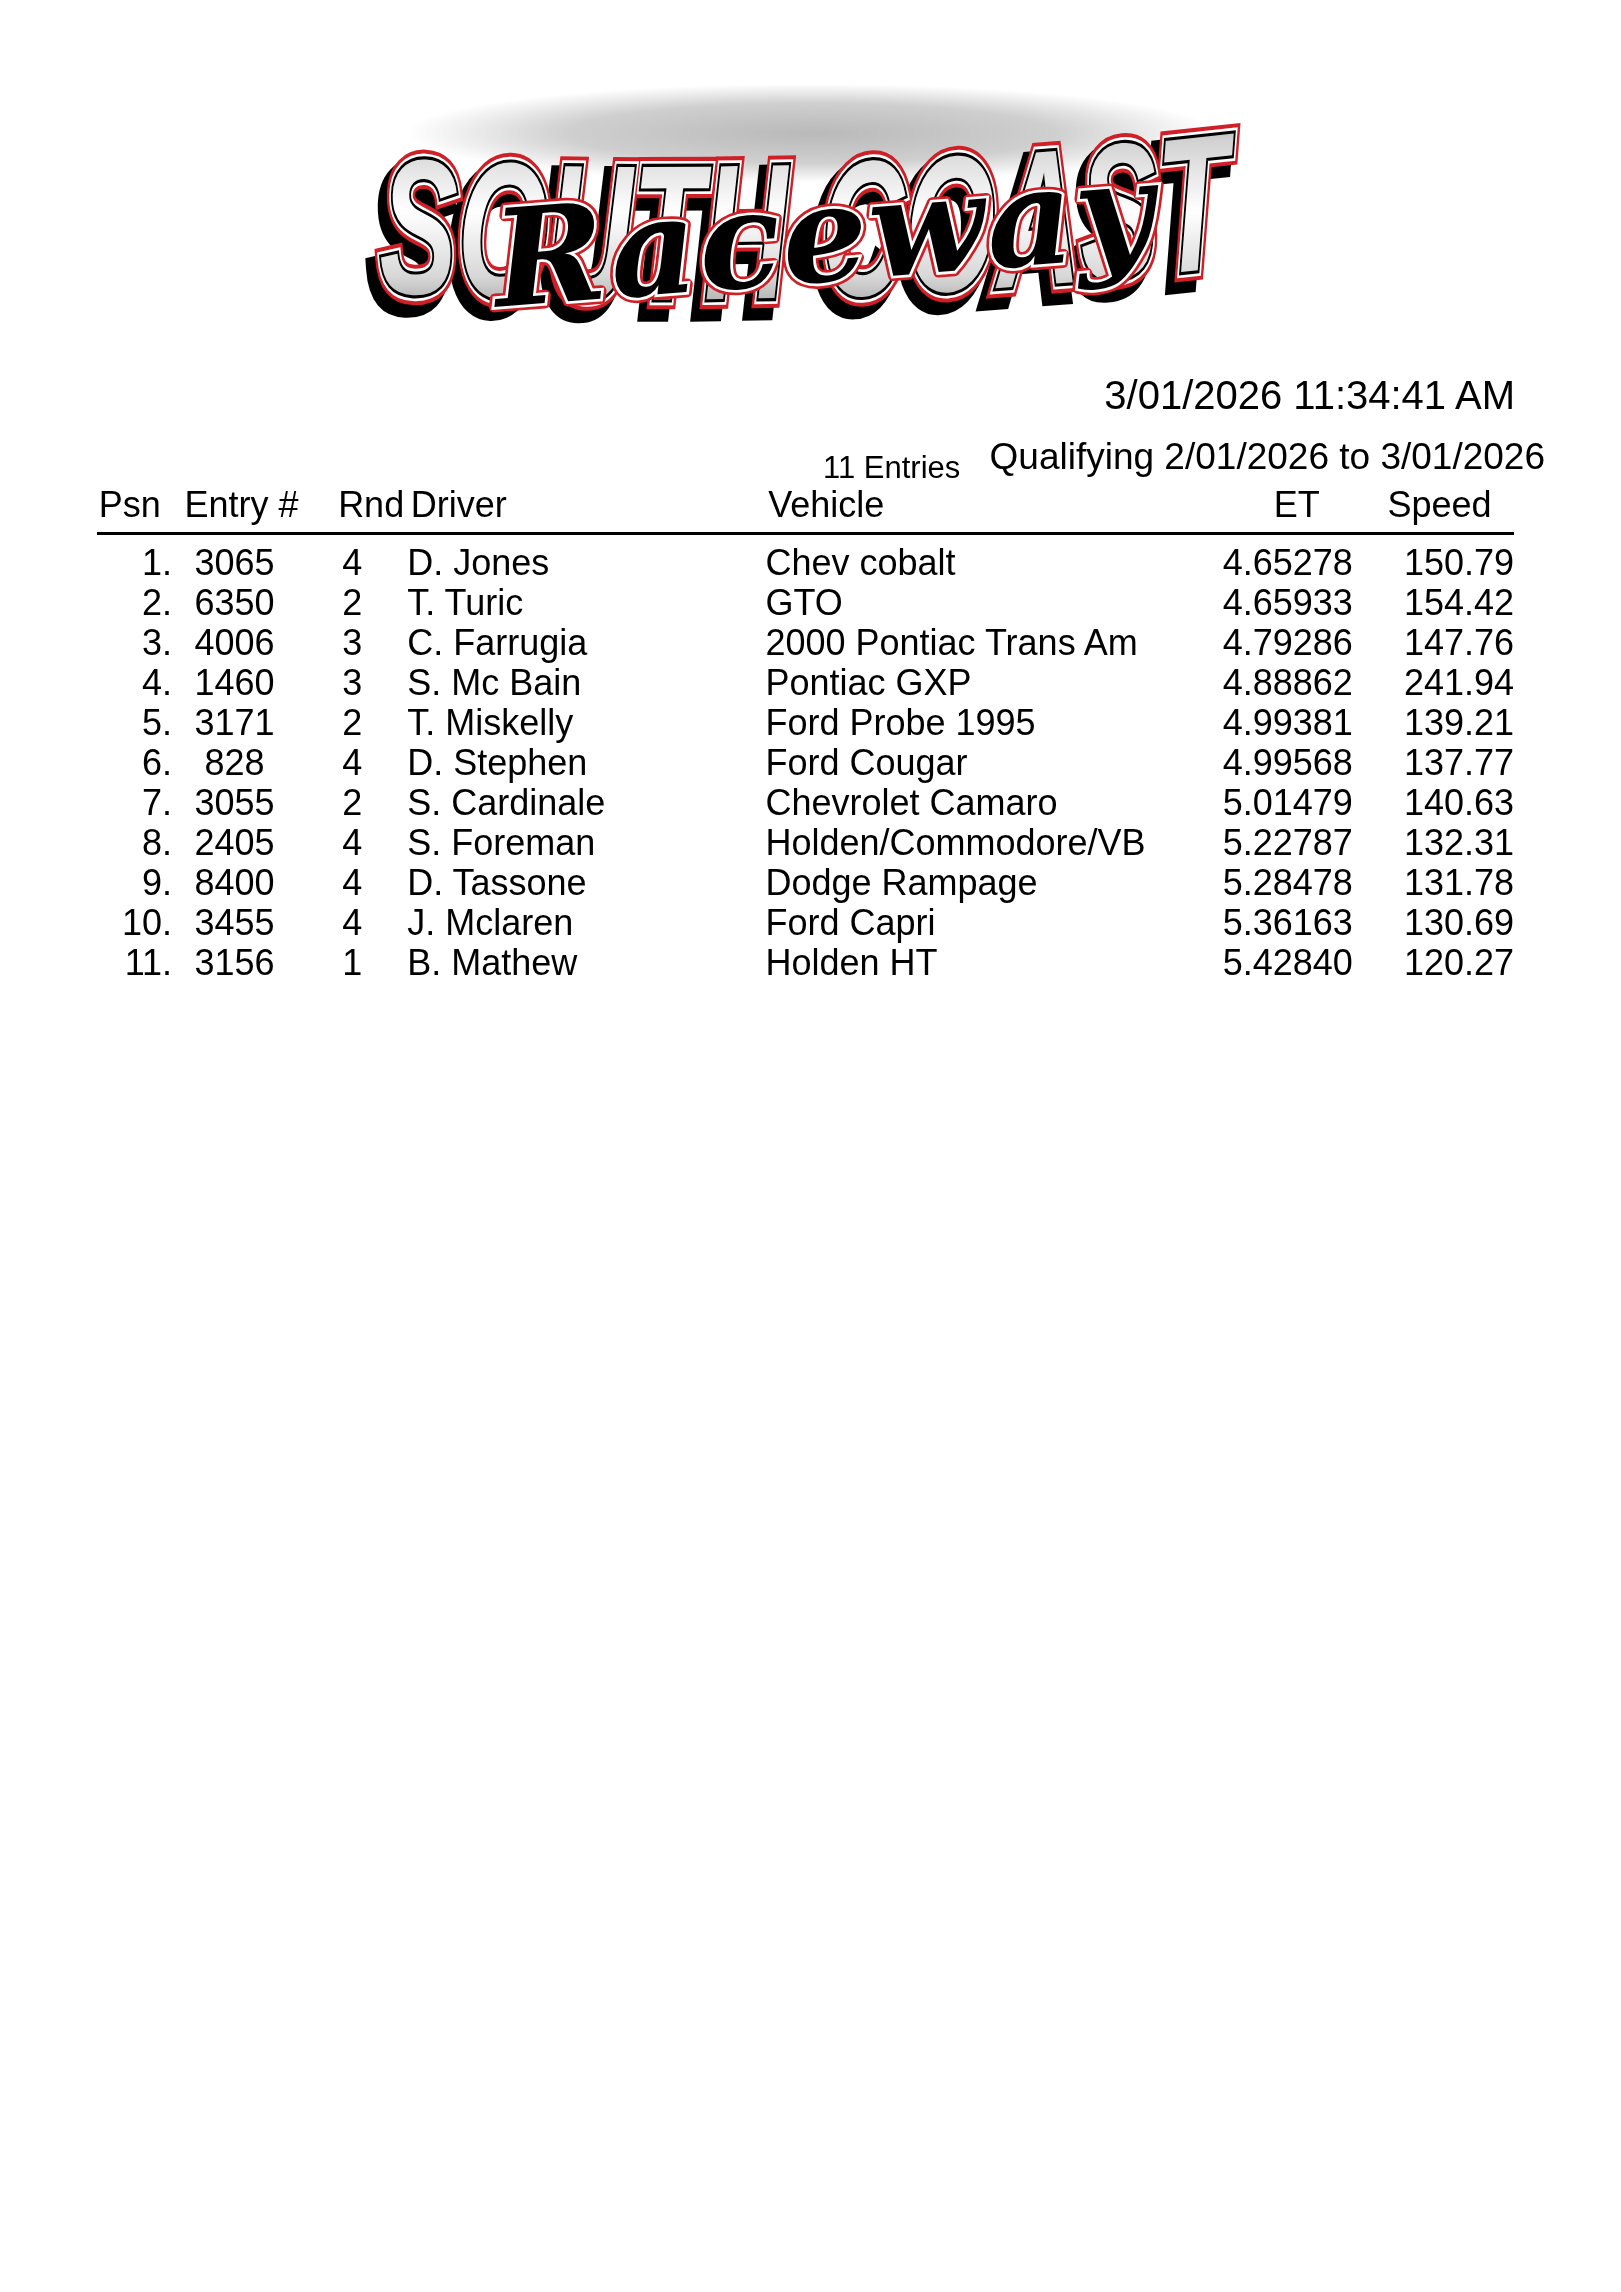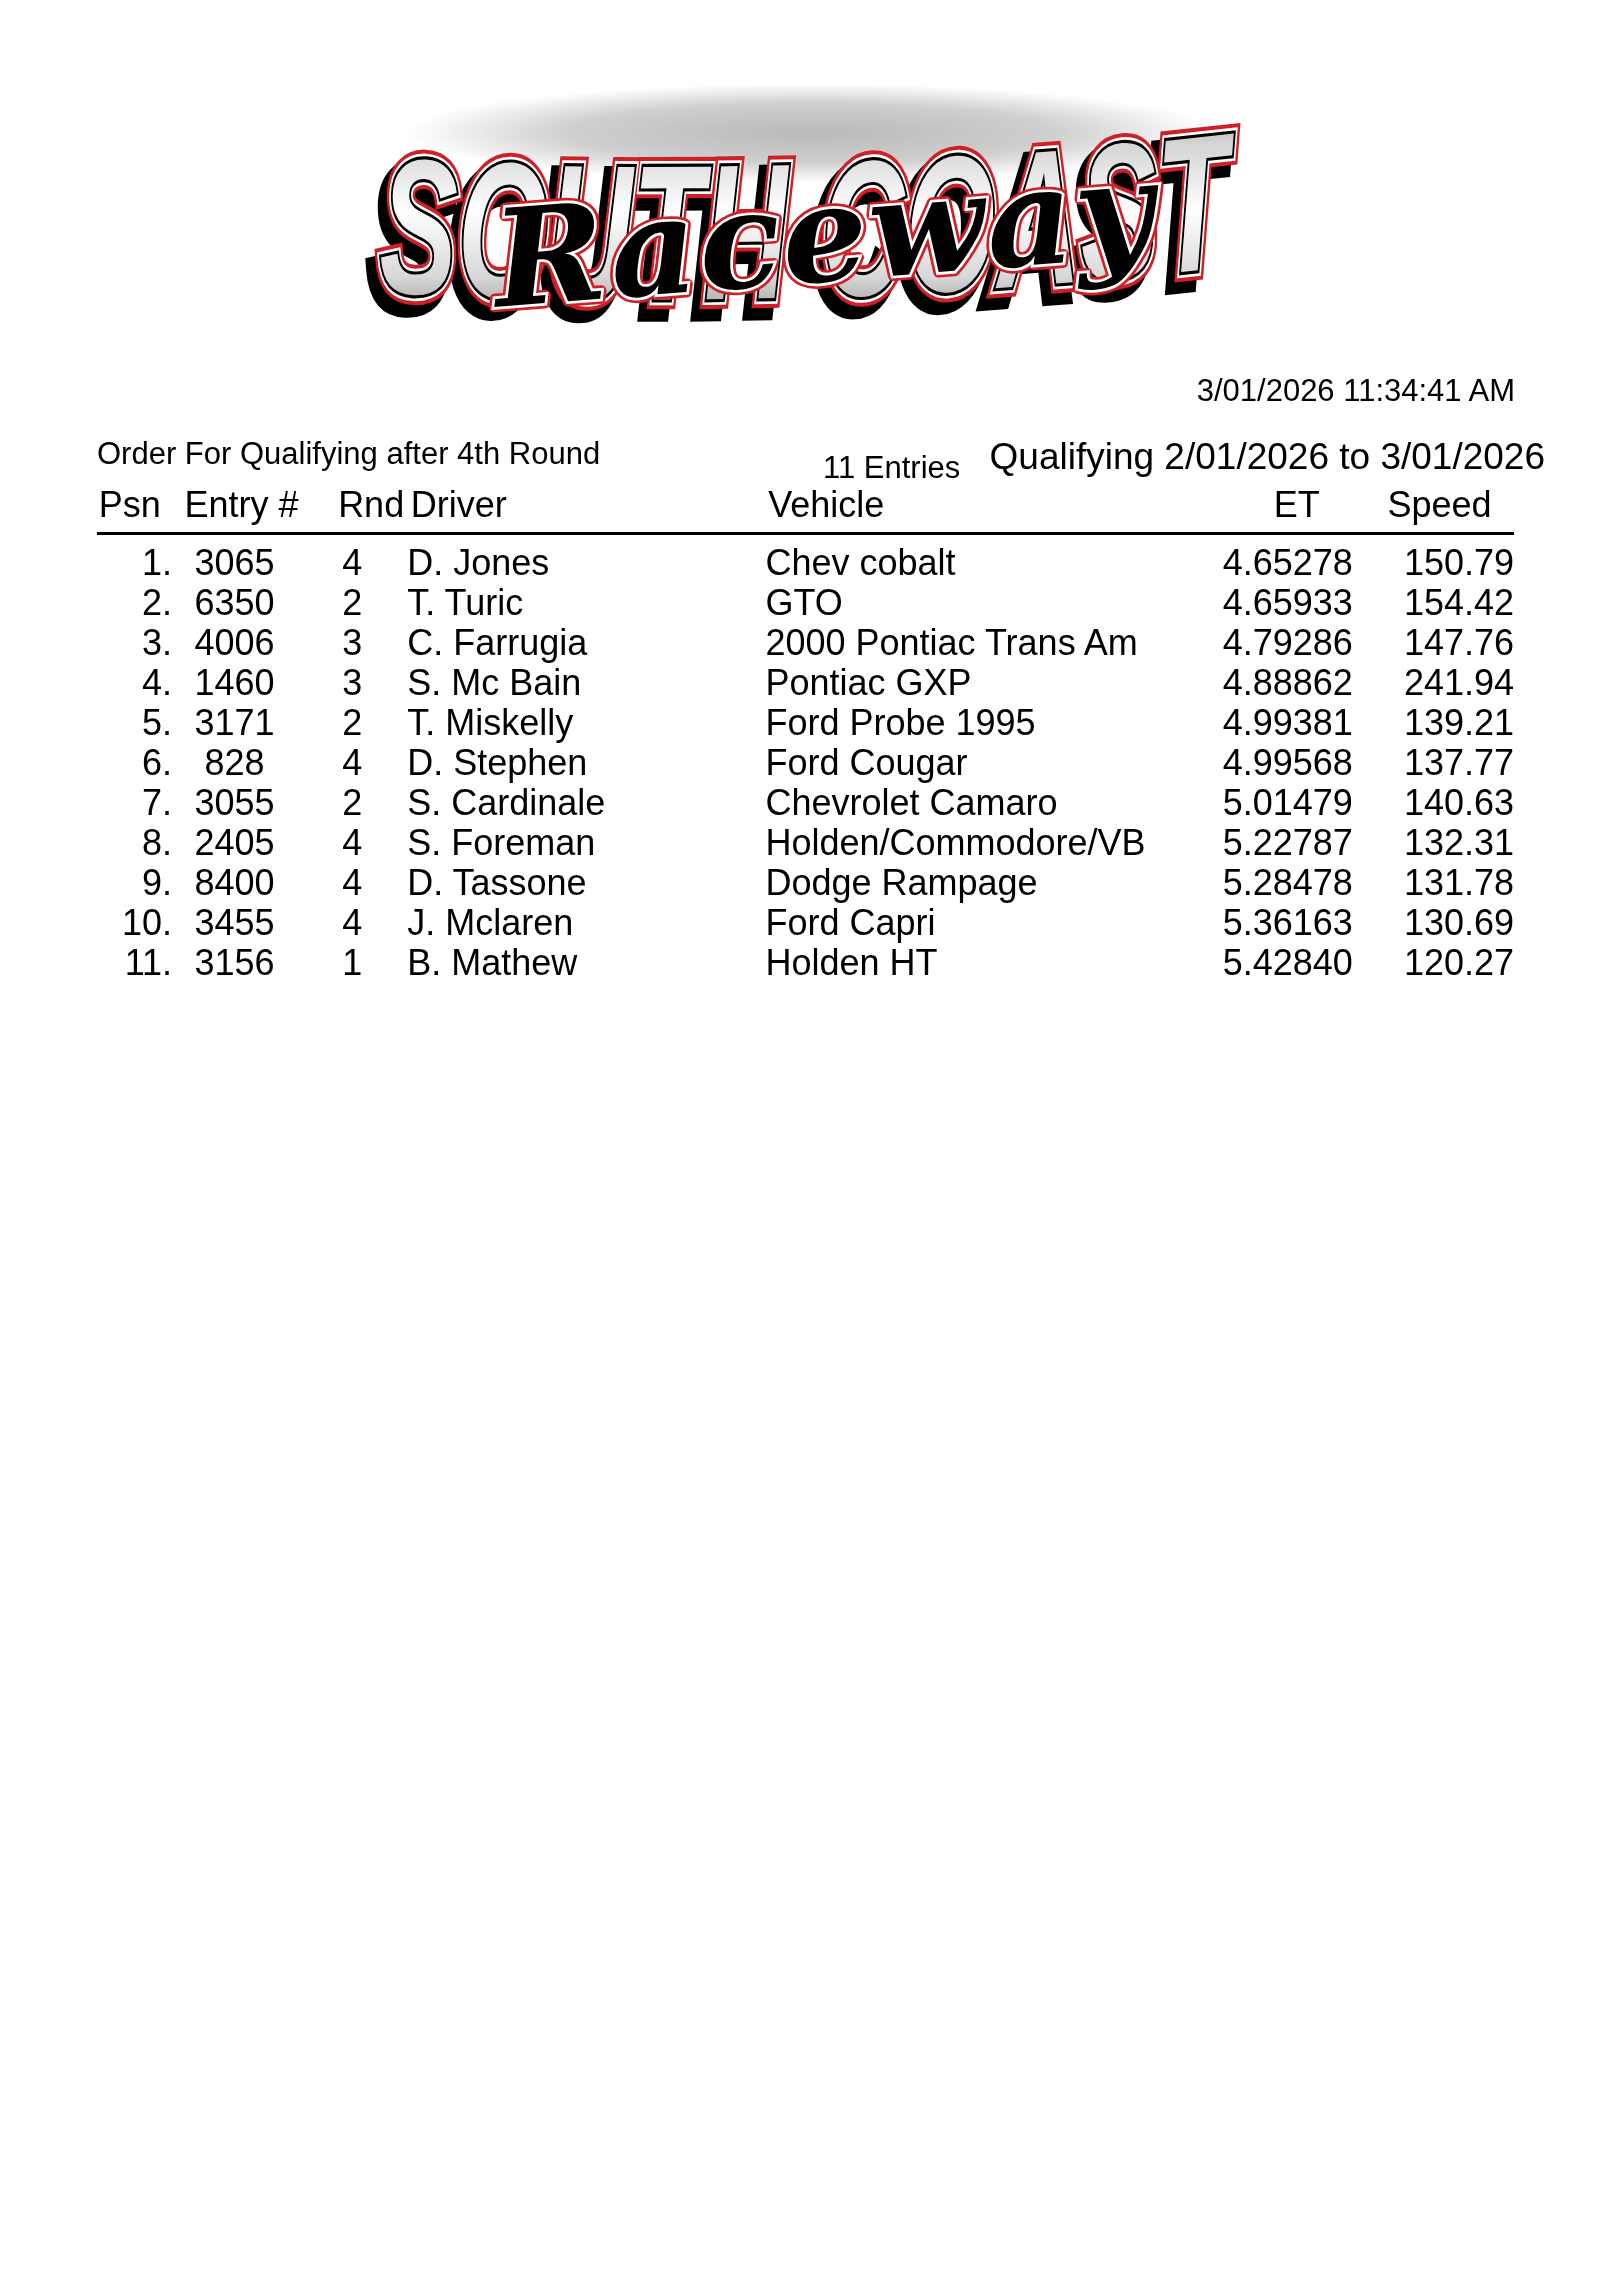--- a/index.html
+++ b/index.html
@@ -21,21 +21,21 @@
   
   .event-title {
     position:absolute; left:116px; top:351px;
     font-size:68px; line-height:1; white-space:nowrap;
   }
   .event-title .squeeze {
     display:inline-block; transform:scaleX(0.82); transform-origin:left center;
   }
   .report-datetime {
     position:absolute; right:106px; top:375px;
-    font-size:31px; line-height:1; white-space:nowrap; text-align:right;
+    font-size:40px; line-height:1; white-space:nowrap; text-align:right;
   }
 
   
   .sub-order    { position:absolute; left:97px;  top:438px; font-size:31px; line-height:1; white-space:nowrap; }
   .sub-entries  { position:absolute; left:823px;  top:452px; font-size:31px; line-height:1; white-space:nowrap; }
   .sub-qualify  { position:absolute; right:76px;  top:438px; font-size:37px; line-height:1; white-space:nowrap;margin-left:44px; }
 
   
   table.results {
     position:absolute; left:97px; top:484px;
@@ -113,21 +113,20 @@
       <g transform="translate(150,252) rotate(-4.5)" font-family="'DejaVu Serif', serif" font-weight="bold" font-style="italic" font-size="150" letter-spacing="2">
         <text x="0" y="0" fill="none" stroke="#cf1f27" stroke-width="12" stroke-linejoin="round">Raceway</text>
         <text x="0" y="0" fill="#fff" stroke="#fff" stroke-width="6">Raceway</text>
         <text x="0" y="0" fill="#000">Raceway</text>
       </g>
     </svg>
   </div>
 
   <div class="report-datetime">3/01/2026 11:34:41 AM</div>
 
-  <div class="sub-order">Order For Qualifying after 4th Round</div>
   <div class="sub-entries">11 Entries</div>
   <div class="sub-qualify">Qualifying 2/01/2026 to 3/01/2026</div>
 
   <table class="results">
     <colgroup>
       <col style="width:75px">
         <col style="width:125px">
         <col style="width:110px">
       <col style="width:358px">
         <col style="width:421px">

